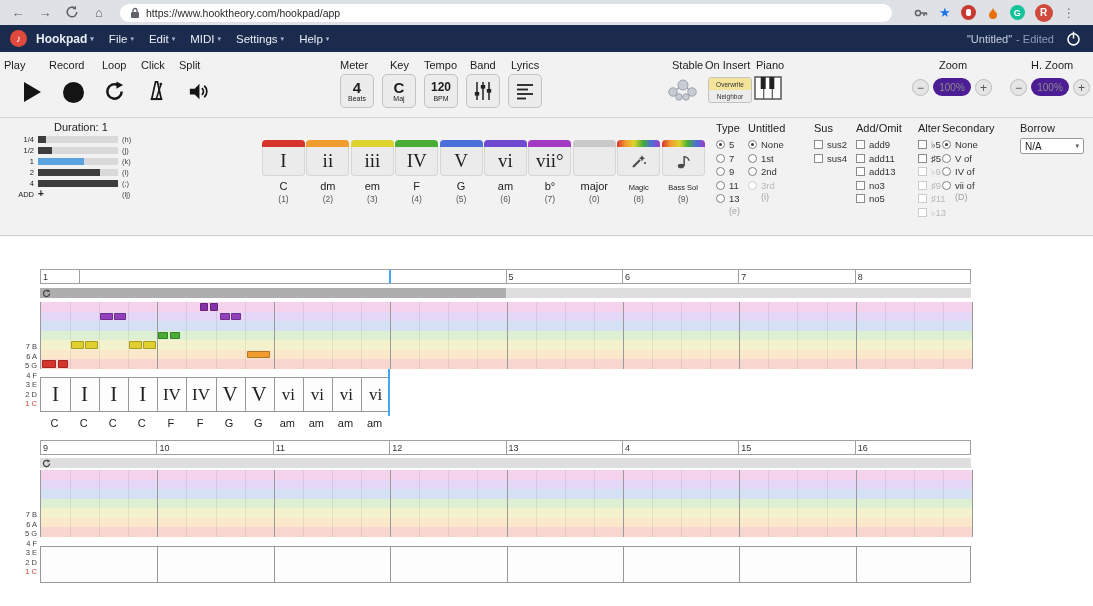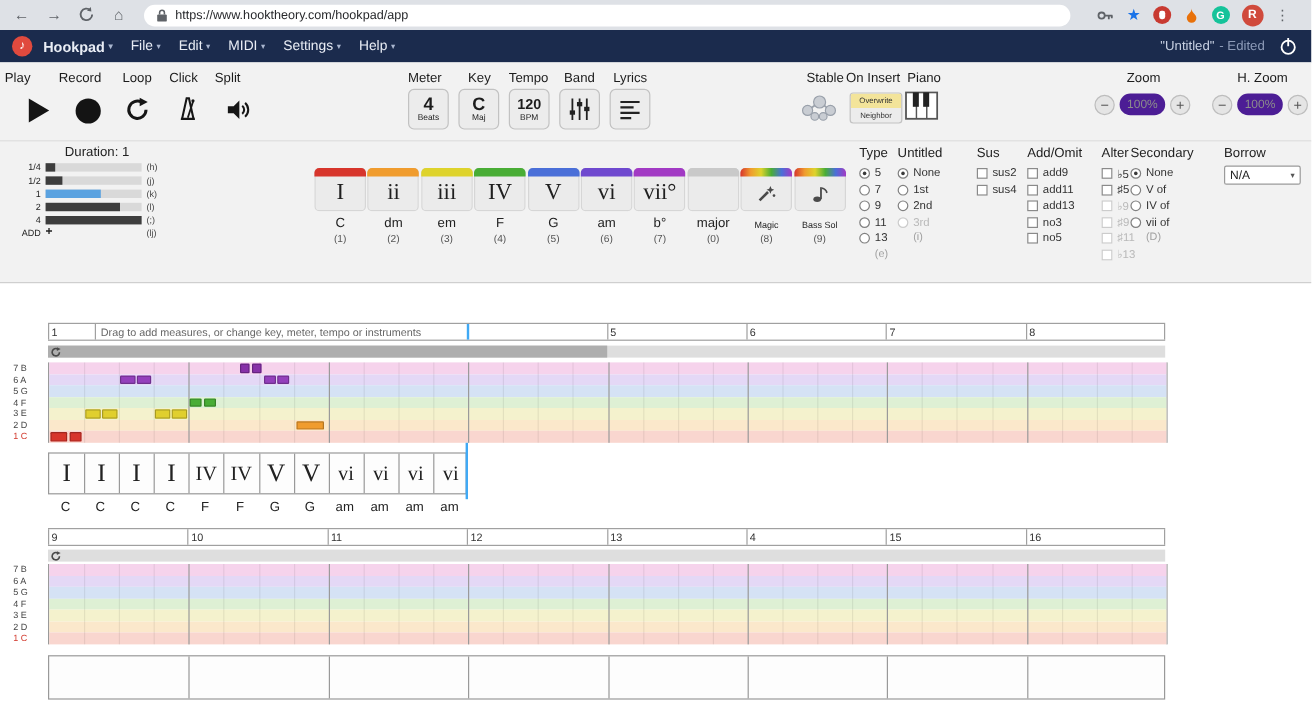--- a/index.html
+++ b/index.html
@@ -90,21 +90,21 @@
   .tickblue{position:absolute;top:0;bottom:0;width:2px;}
   .rnum{position:absolute;top:2px;font-size:9px;color:#333;}
   .rhint{position:absolute;top:2px;font-size:9px;color:#666;white-space:nowrap;}
   .gbar{position:absolute;background:#dedede;}
   .gdark{position:absolute;left:0;top:0;bottom:0;background:#aeaeae;}
   .loopic{position:absolute;left:2px;top:0.5px;}
   .stripes{position:absolute;border-left:1px solid #9a9a9a;border-right:1px solid #9a9a9a;box-sizing:content-box;}
   .stripe{height:9.5px;}
   .vline{position:absolute;top:0;bottom:0;width:1px;background:#9a9a9a;}
   .bline{position:absolute;top:0;bottom:0;width:1px;background:rgba(0,0,0,0.07);}
-  .rowlab{position:absolute;width:26px;font-size:7.5px;color:#444;line-height:9.5px;}
+  .rowlab{position:absolute;width:26px;text-align:right;font-size:7.5px;color:#444;line-height:9.5px;margin-top:40px;}
   .rowlab.red{color:#d23b2f;}
   .note{position:absolute;height:7.5px;border-radius:1px;box-shadow:inset 0 0 0 1px rgba(0,0,0,0.25);}
   .chrow{position:absolute;background:#fdfdfd;border:1px solid #999;box-sizing:border-box;}
   .csep{position:absolute;top:0;bottom:0;width:1px;background:#999;}
   .cnum{position:absolute;top:0;bottom:0;display:flex;align-items:center;justify-content:center;font-family:"Liberation Serif",serif;color:#222;}
   .chletter{position:absolute;font-size:11px;color:#222;text-align:center;}
   .cursor{position:absolute;width:2px;}
 </style>
 </head>
 <body>
@@ -561,21 +561,20 @@
         <div class="tick" style="left: 465.5px;"></div>
         <div class="tick" style="left: 581.9px;"></div>
         <div class="tick" style="left: 698.3px;"></div>
         <div class="tick" style="left: 814.6px;"></div>
         <div class="tick" style="left: 930px;"></div>
         <div class="rnum" style="left: 3px;">1</div>
         <div class="rnum" style="left: 468.5px;">5</div>
         <div class="rnum" style="left: 584.88px;">6</div>
         <div class="rnum" style="left: 701.25px;">7</div>
         <div class="rnum" style="left: 817.63px;">8</div>
-        <div class="rhint" style="left: 44px;">Drag to add measures, or change key, meter, tempo or instruments</div>
         <div class="tickblue" style="left: 349.13px; background: rgb(63, 169, 245);"></div>
       </div>
       <div class="gbar" style="left: 40px; top: 288px; width: 931px; height: 10px;">
         <div class="gdark" style="width: 465.5px;"></div>
         <svg class="loopic" width="9" height="9" viewBox="0 0 20 20">
           <path d="M16.8 10 a6.8 6.8 0 1 1 -3.4 -5.9" fill="none" stroke="#4a4a4a" stroke-width="3"></path>
           <path d="M12 0.8 L19 4.2 L12 7.6 Z" fill="#4a4a4a"></path>
         </svg>
       </div>
       <div class="stripes" style="left: 40px; top: 302px; width: 931px; height: 66.5px;">

